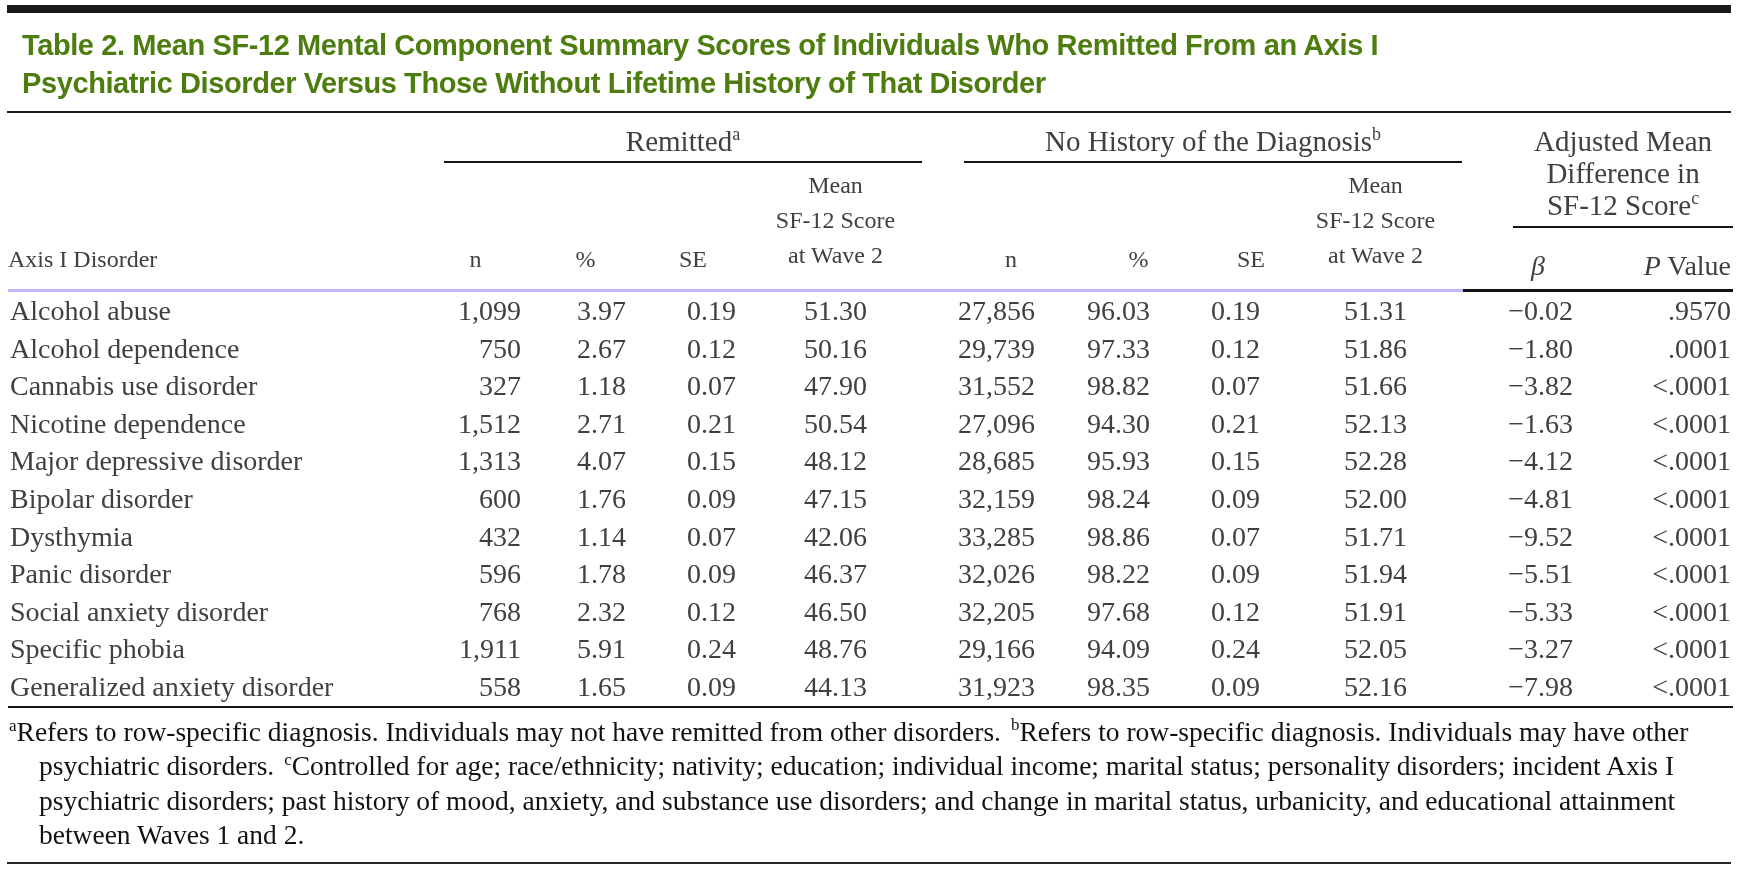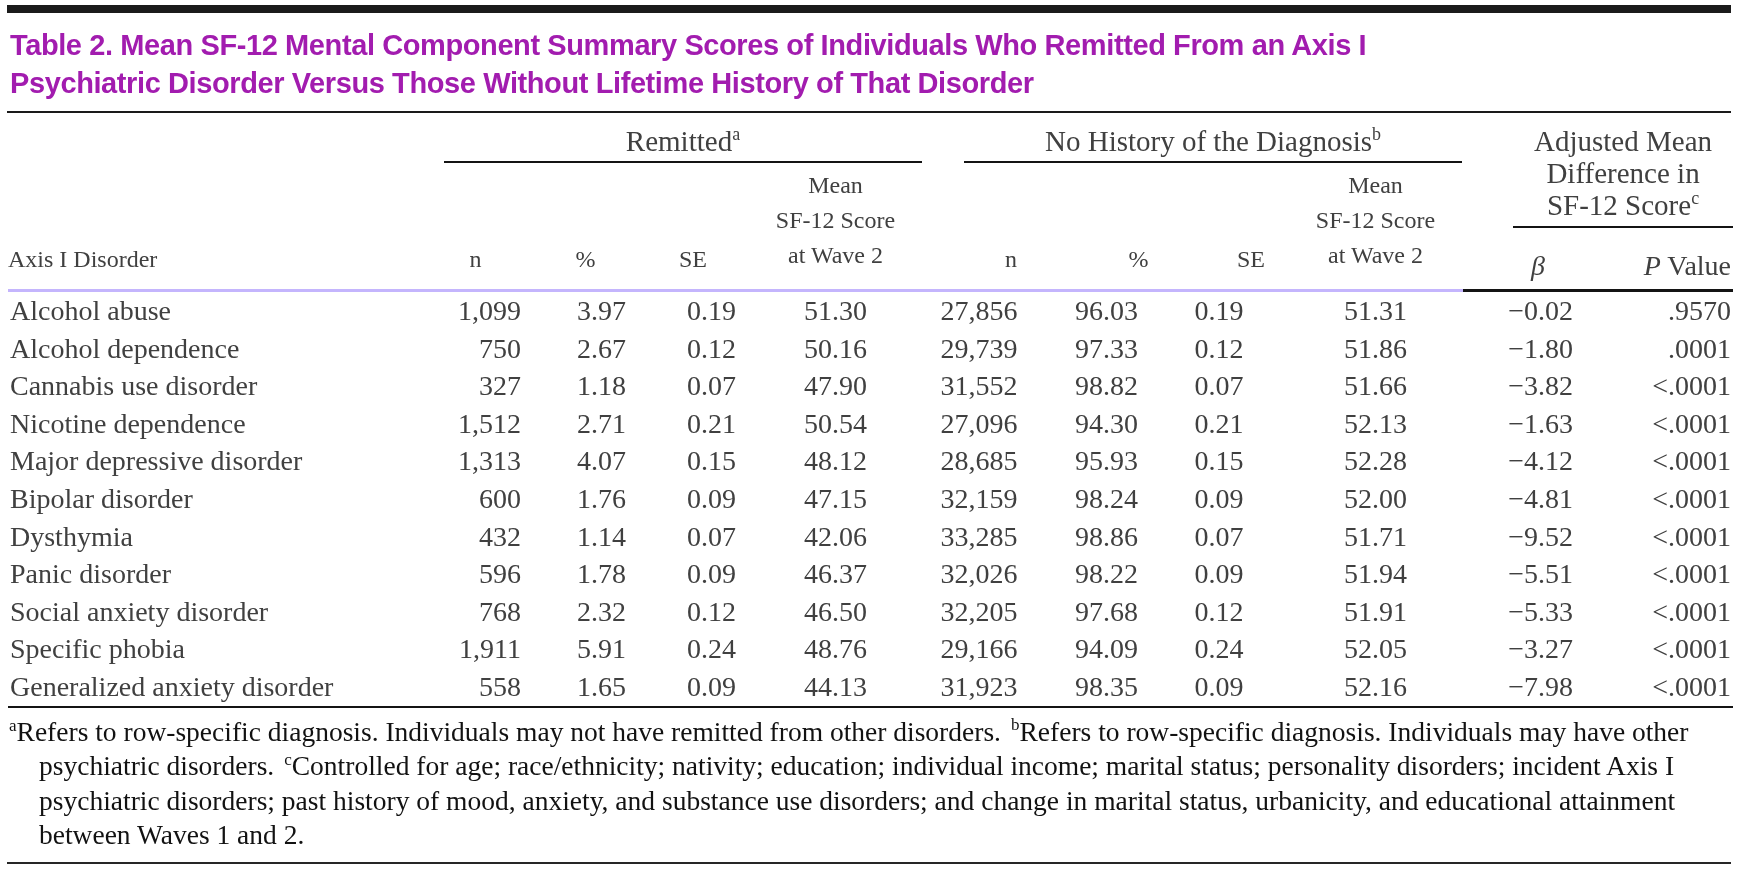--- a/index.html
+++ b/index.html
@@ -1,23 +1,23 @@
 <!DOCTYPE html>
 <html><head>
 <meta charset="utf-8">
 <style>
   html,body { margin:0; padding:0; background:#ffffff; }
   body { width:1738px; height:894px; overflow:hidden; color:#121212;
          font-family:"Liberation Serif", serif; }
 
   .top-bar { height:8px; background:#1b1b1b; margin:5px 7px 0 7px; }
 
-  .title { width:1500px; margin:13px 0 0 10px;
+  .title { width:1500px; margin:13px 0 0 22px;
            font-family:"Liberation Sans", sans-serif; font-weight:bold;
-           font-size:29px; line-height:38px; letter-spacing:-0.4px; color:#a21caf; }
+           font-size:29px; line-height:38px; letter-spacing:-0.4px; color:#4d7c0f; }
 
   .title-rule { border:0; border-top:2px solid #1a1a1a; margin:9px 7px 0 7px; }
 
   table { table-layout:fixed; border-collapse:collapse; width:1725px;
           margin-left:8px; font-size:28px; color:#404040; }
   th { font-weight:normal; }
   col.c1{width:410px} col.c2{width:115px} col.c3{width:105px} col.c4{width:110px}
   col.c5{width:175px} col.c6{width:140px} col.c7{width:115px} col.c8{width:110px}
   col.c9{width:175px} col.c10{width:120px} col.c11{width:150px}
 
@@ -47,21 +47,21 @@
   .beta-h { width:120px; box-sizing:border-box; padding-left:30px; text-align:center;
             font-style:italic; }
   .p-h { width:150px; box-sizing:border-box; padding-right:2px; text-align:right; }
   .p-h .pit { font-style:italic; }
 
   
   tbody td { padding:0; line-height:37.6px; height:37.6px; }
   tbody tr:last-child td { border-bottom:2.5px solid #141414; }
   td.c-disorder { text-align:left; padding-left:2px; }
   td.c-num.g1 { text-align:right; padding-right:12px; }
-  td.c-num.g2 { text-align:center; padding-right:28px; }
+  td.c-num.g2 { text-align:right; padding-right:28px; }
   td.c-wave { text-align:center; }
   td.c-beta { text-align:right; padding-right:10px; }
   td.c-p { text-align:right; padding-right:2px; }
 
   
   .fn { width:1716px; margin:7px 0 0 9px; font-size:27.5px; line-height:34.5px; }
   .fn p { margin:0; }
   .fn p.hang { padding-left:30px; text-indent:-30px; }
   .fn sup.gap { margin-left:10px; }
 

